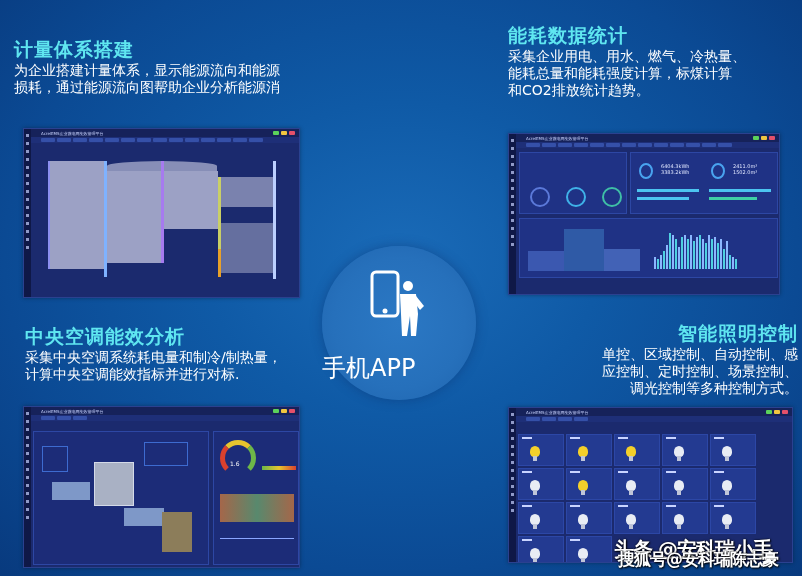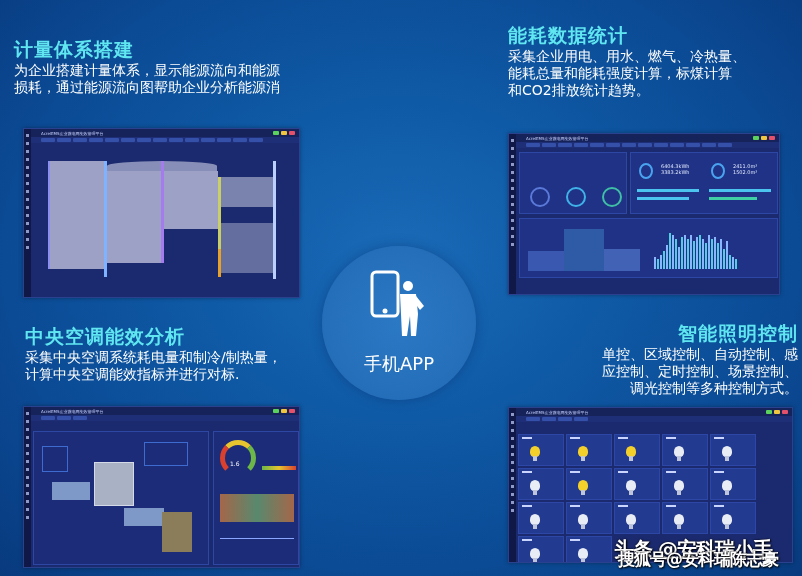--- a/index.html
+++ b/index.html
@@ -47,22 +47,22 @@
   .shot .body { position:absolute; left:7px; right:0; top:14px; bottom:0; }
 
   
   .hub {
     position:absolute; left:322px; top:246px; width:154px; height:154px;
     border-radius:50%;
     background: radial-gradient(circle, #2b78c4 0%, #2670bb 60%, #1f64ae 100%);
     box-shadow: 0 0 12px rgba(10,40,100,0.4);
   }
   .hub-label {
-    position:absolute; left:0; right:0; top:106px; text-align:center;
-    font-size:18px; color:#fff;
+    position:absolute; left:0; right:0; top:106px; text-align:left;
+    font-size:24px; color:#fff;
   }
   .hub-icon { position:absolute; left:48px; top:24px; }
 
   .watermark {
     position:absolute; font-weight:bold; color:#fff;
     text-shadow: 0 0 2px #000, 1px 1px 2px #000;
     font-size:20px; letter-spacing:-1px;
   }
 
   

